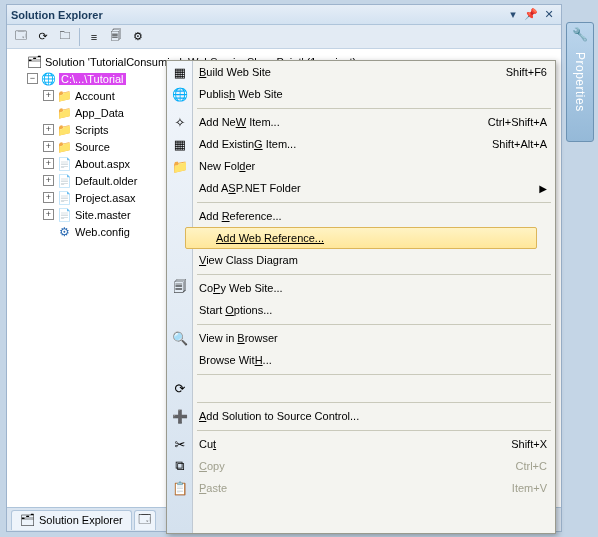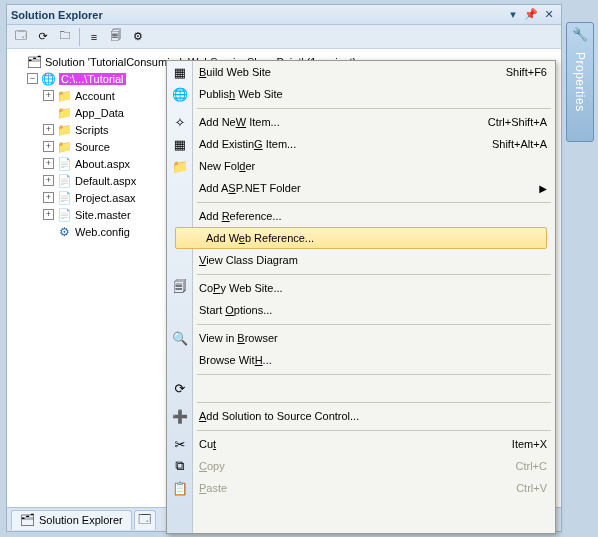--- a/index.html
+++ b/index.html
@@ -33,21 +33,21 @@
   
   .menu { position: absolute; left: 166px; top: 60px; width: 390px; height: 474px; background: #f4f4f0; border: 1px solid #9a9a8e; box-shadow: 2px 2px 6px rgba(0,0,0,.3); z-index: 100; overflow: hidden; }
   .menu .gutter { position: absolute; left: 0; top: 0; width: 26px; height: 100%; background: linear-gradient(#f2f6fb,#d4e1ee); border-right: 1px solid #c0c9d3; }
   .mi { position: relative; height: 22px; display: flex; align-items: center; padding-left: 32px; padding-right: 8px; z-index: 1; }
   .mi .lbl { flex: 1; color: #000; }
   .mi .lbl u { text-decoration: underline; }
   .mi .sc { color: #000; }
   .mi.dis .lbl, .mi.dis .sc { color: #a0a08e; }
   .mi .arrow { color: #000; font-size: 10px; }
   .mi .mic { position: absolute; left: 4px; width: 18px; height: 18px; display: flex; align-items: center; justify-content: center; font-size: 13px; }
-  .mi.hl { background: linear-gradient(#fff3c4,#ffe79a); border: 1px solid #dcb65a; border-radius: 2px; margin: 0 8px; padding-left: 30px; }
+  .mi.hl { background: linear-gradient(#fff3c4,#ffe79a); border: 1px solid #dcb65a; border-radius: 2px; margin: 0 18px; padding-left: 30px; text-decoration: underline; }
   .msep { position: relative; height: 6px; z-index: 1; }
   .msep:before { content: ""; position: absolute; left: 30px; right: 4px; top: 3px; height: 1px; background: #c9c9bb; }
 
   
   .dock { position: absolute; right: 4px; top: 22px; width: 28px; height: 120px; background: linear-gradient(#bcd6ed,#95b9d8); border: 1px solid #6c92b3; border-radius: 3px; display: flex; align-items: center; justify-content: center; }
   .dock .vtext { writing-mode: vertical-rl; color: #fff; font-size: 12px; letter-spacing: 0.5px; }
   .dock .dic { position: absolute; top: 4px; font-size: 13px; color: #fff; }
 </style>
 </head>
 <body>
@@ -102,21 +102,21 @@
           <span class="txt">Source</span>
         </div>
         <div class="row ind2">
           <span class="exp">+</span>
           <span class="ic ">📄</span>
           <span class="txt">About.aspx</span>
         </div>
         <div class="row ind2">
           <span class="exp">+</span>
           <span class="ic ">📄</span>
-          <span class="txt">Default.aspx</span>
+          <span class="txt">Default.older</span>
         </div>
         <div class="row ind2">
           <span class="exp">+</span>
           <span class="ic ">📄</span>
           <span class="txt">Project.asax</span>
         </div>
         <div class="row ind2">
           <span class="exp">+</span>
           <span class="ic ">📄</span>
           <span class="txt">Site.master</span>
@@ -203,31 +203,31 @@
       </div>
       <div class="msep"></div>
       <div class="mi">
         <span class="mic">➕</span>
         <span class="lbl"><u>A</u>dd Solution to Source Control...</span>
       </div>
       <div class="msep"></div>
       <div class="mi">
         <span class="mic">✂</span>
         <span class="lbl">Cu<u>t</u></span>
-        <span class="sc">Item+X</span>
+        <span class="sc">Shift+X</span>
       </div>
       <div class="mi dis">
         <span class="mic">⧉</span>
         <span class="lbl"><u>C</u>opy</span>
         <span class="sc">Ctrl+C</span>
       </div>
       <div class="mi dis">
         <span class="mic">📋</span>
         <span class="lbl"><u>P</u>aste</span>
-        <span class="sc">Ctrl+V</span>
+        <span class="sc">Item+V</span>
       </div>
     </div>
 </div>
 
 <div class="dock">
   <span class="dic">🔧</span>
   <span class="vtext">Properties</span>
 </div>
 
 </body></html>

